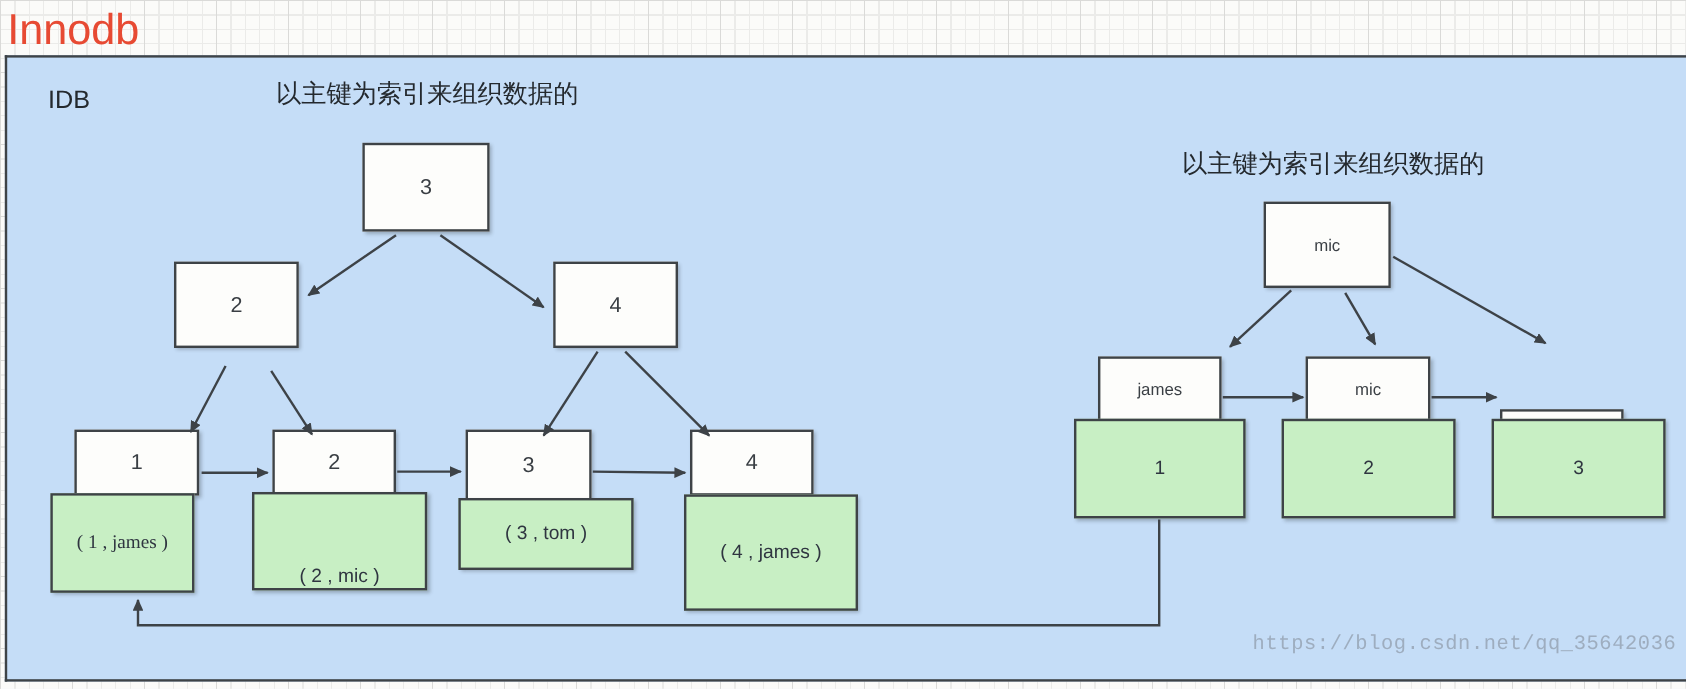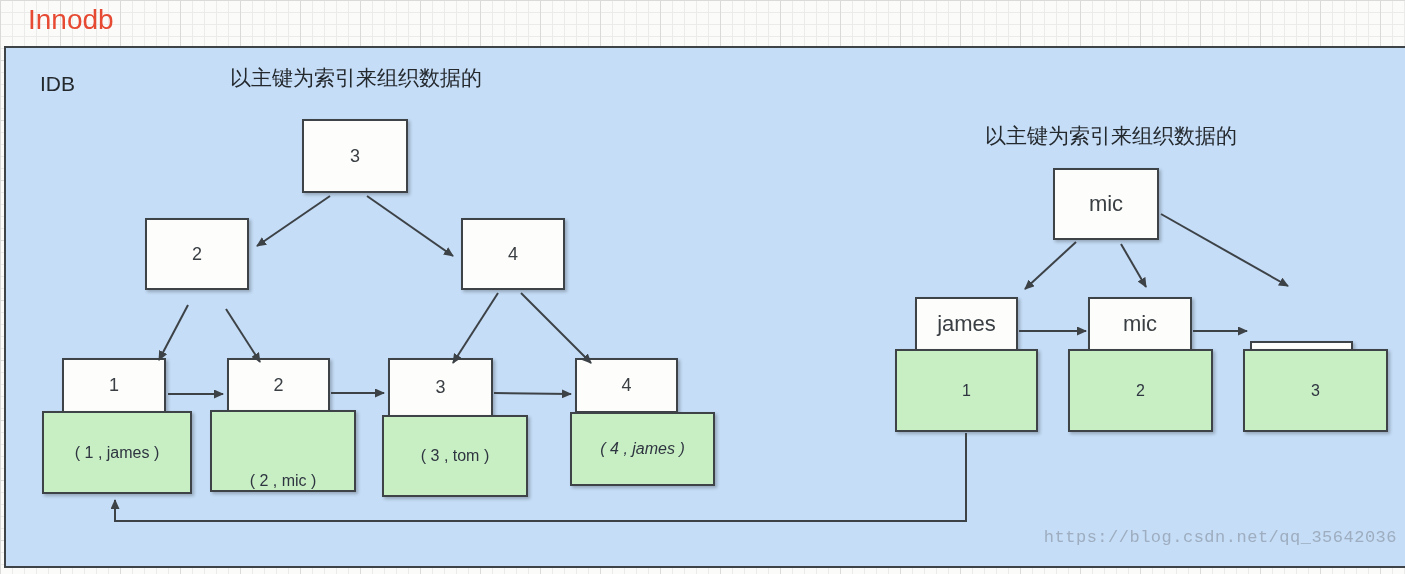--- a/index.html
+++ b/index.html
@@ -10,22 +10,22 @@
   .stage{
     position:relative;width:1405px;height:574px;
     background-color:#fbfbf9;
     background-image:
       repeating-linear-gradient(to right,#dadad8 0 1px,transparent 1px 60px),
       repeating-linear-gradient(to bottom,#dadad8 0 1px,transparent 1px 60px),
       repeating-linear-gradient(to right,#ebebe9 0 1px,transparent 1px 12px),
       repeating-linear-gradient(to bottom,#ebebe9 0 1px,transparent 1px 12px);
   }
   .page-title{
-    position:absolute;left:28px;top:4px;
-    font-size:28px;color:#e74a33;letter-spacing:0px;
+    position:absolute;left:6px;top:4px;
+    font-size:36px;color:#e74a33;letter-spacing:0px;
   }
   .panel{
     position:absolute;left:4px;top:46px;width:1401px;height:522px;
     box-sizing:border-box;
     background:#c5ddf7;
     border:2px solid #3e4347;border-right:none;
   }
   .idb-label{
     position:absolute;left:40px;top:72px;font-size:21px;color:#24292e;
   }
@@ -43,21 +43,21 @@
   .wbox.leaf{align-items:center;}
   .gbox{
     position:absolute;box-sizing:border-box;
     background:#c8efc4;border:2px solid #3e4347;
     display:flex;align-items:center;justify-content:center;
     font-size:16px;color:#2f3540;white-space:nowrap;
     box-shadow:2px 2px 3px rgba(40,45,50,0.30);
     z-index:3;
   }
   .wbox .lbl,.gbox .lbl{pointer-events:none;}
-  .wbox.namebox{font-size:22px;}
+  .wbox.namebox{font-size:14px;}
   svg.arrows{position:absolute;left:0;top:0;width:1405px;height:574px;z-index:4;pointer-events:none;}
   svg.arrows line,svg.arrows path.flow{stroke:#3d4247;stroke-width:2;fill:none;}
   .watermark{
     position:absolute;right:8px;top:528px;
     font-family:"Liberation Mono","DejaVu Sans Mono",monospace;
     font-size:17px;letter-spacing:0.5px;
     color:rgba(150,164,181,0.85);
     z-index:5;white-space:nowrap;
   }
 </style>
@@ -91,30 +91,30 @@
   <div class="wbox leaf" style="left:227px;top:358px;width:103px;height:55px;">
     <span class="lbl">2</span>
   </div>
   <div class="wbox leaf" style="left:388px;top:358px;width:105px;height:59px;">
     <span class="lbl">3</span>
   </div>
   <div class="wbox leaf" style="left:575px;top:358px;width:103px;height:55px;">
     <span class="lbl">4</span>
   </div>
 
-  <div class="gbox" style="left:42px;top:411px;width:150px;height:83px;">
+  <div class="gbox" style="left:42px;top:411px;width:120px;height:83px;font-family:Liberation Serif, serif;">
     <span class="lbl">( 1 , james )</span>
   </div>
   <div class="gbox" style="left:210px;top:410px;width:146px;height:82px;align-items:flex-end;">
     <span class="lbl">( 2 , mic )</span>
   </div>
-  <div class="gbox" style="left:382px;top:415px;width:146px;height:82px;">
+  <div class="gbox" style="left:382px;top:415px;width:146px;height:60px;">
     <span class="lbl">( 3 , tom )</span>
   </div>
-  <div class="gbox" style="left:570px;top:412px;width:145px;height:74px;font-style:italic;">
+  <div class="gbox" style="left:570px;top:412px;width:145px;height:97px;">
     <span class="lbl">( 4 , james )</span>
   </div>
 
   <div class="wbox namebox" style="left:1053px;top:168px;width:106px;height:72px;">
     <span class="lbl">mic</span>
   </div>
 
   <div class="wbox leaf namebox" style="left:915px;top:297px;width:103px;height:54px;">
     <span class="lbl">james</span>
   </div>

